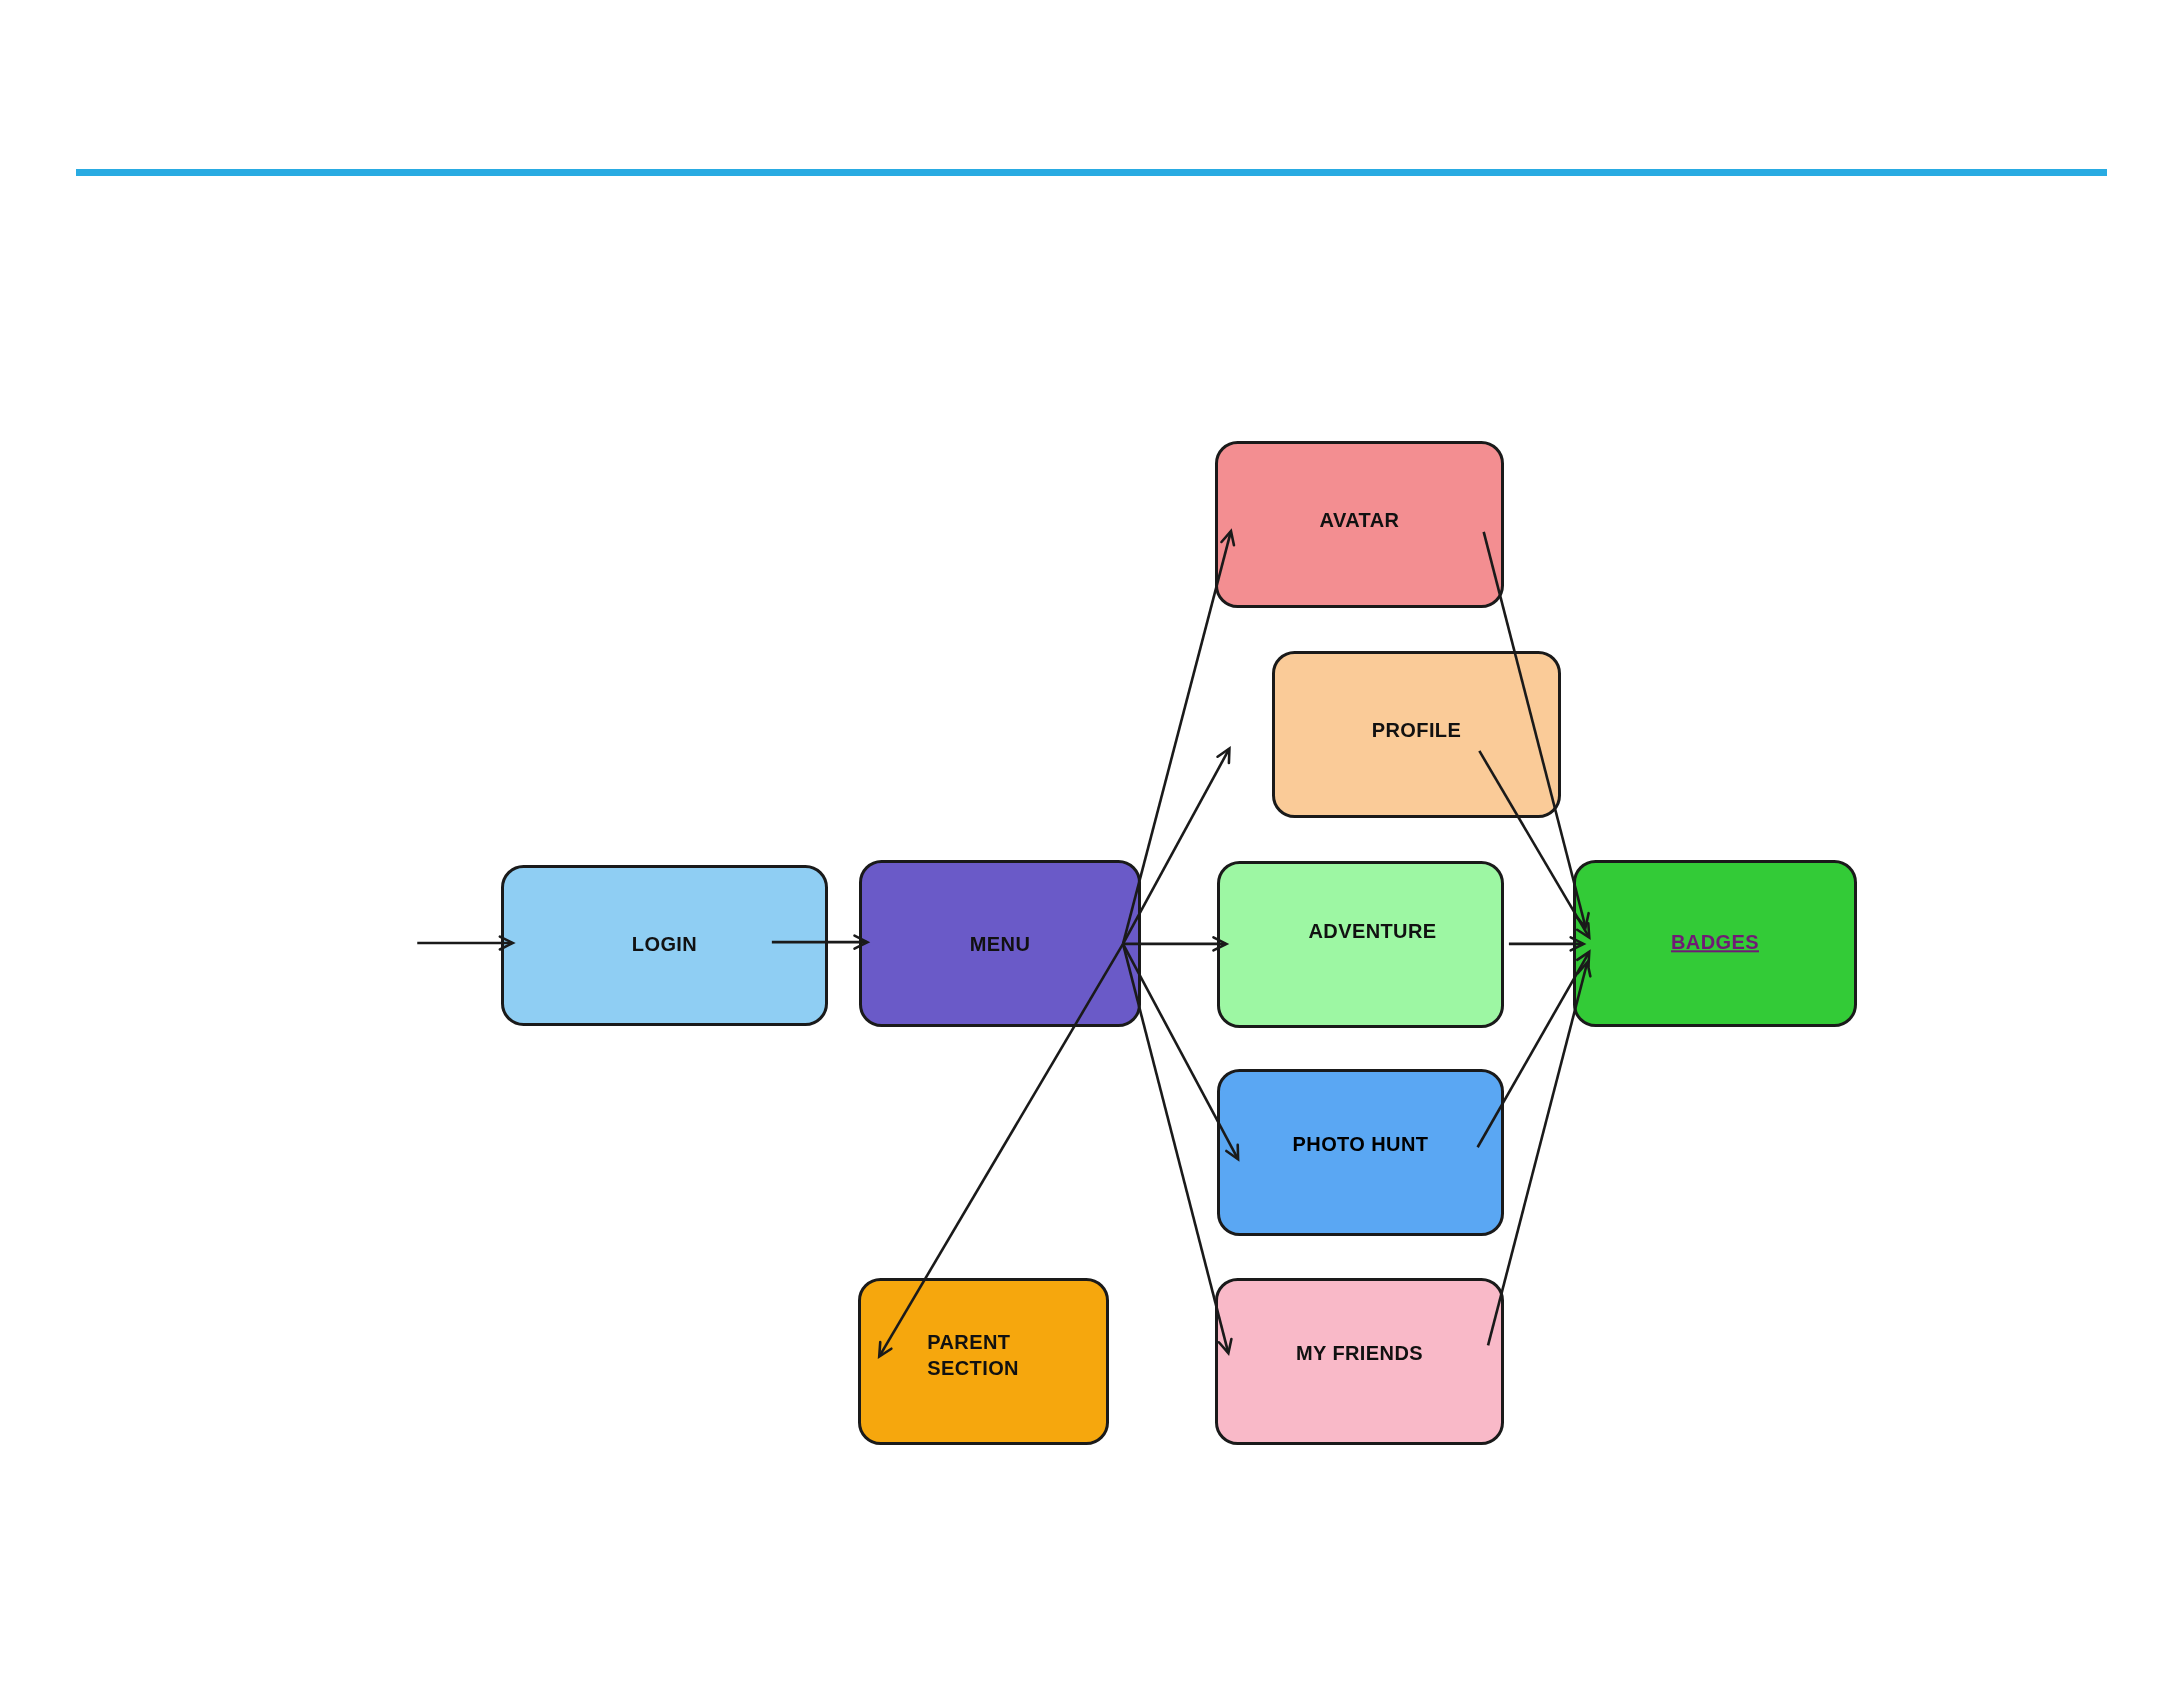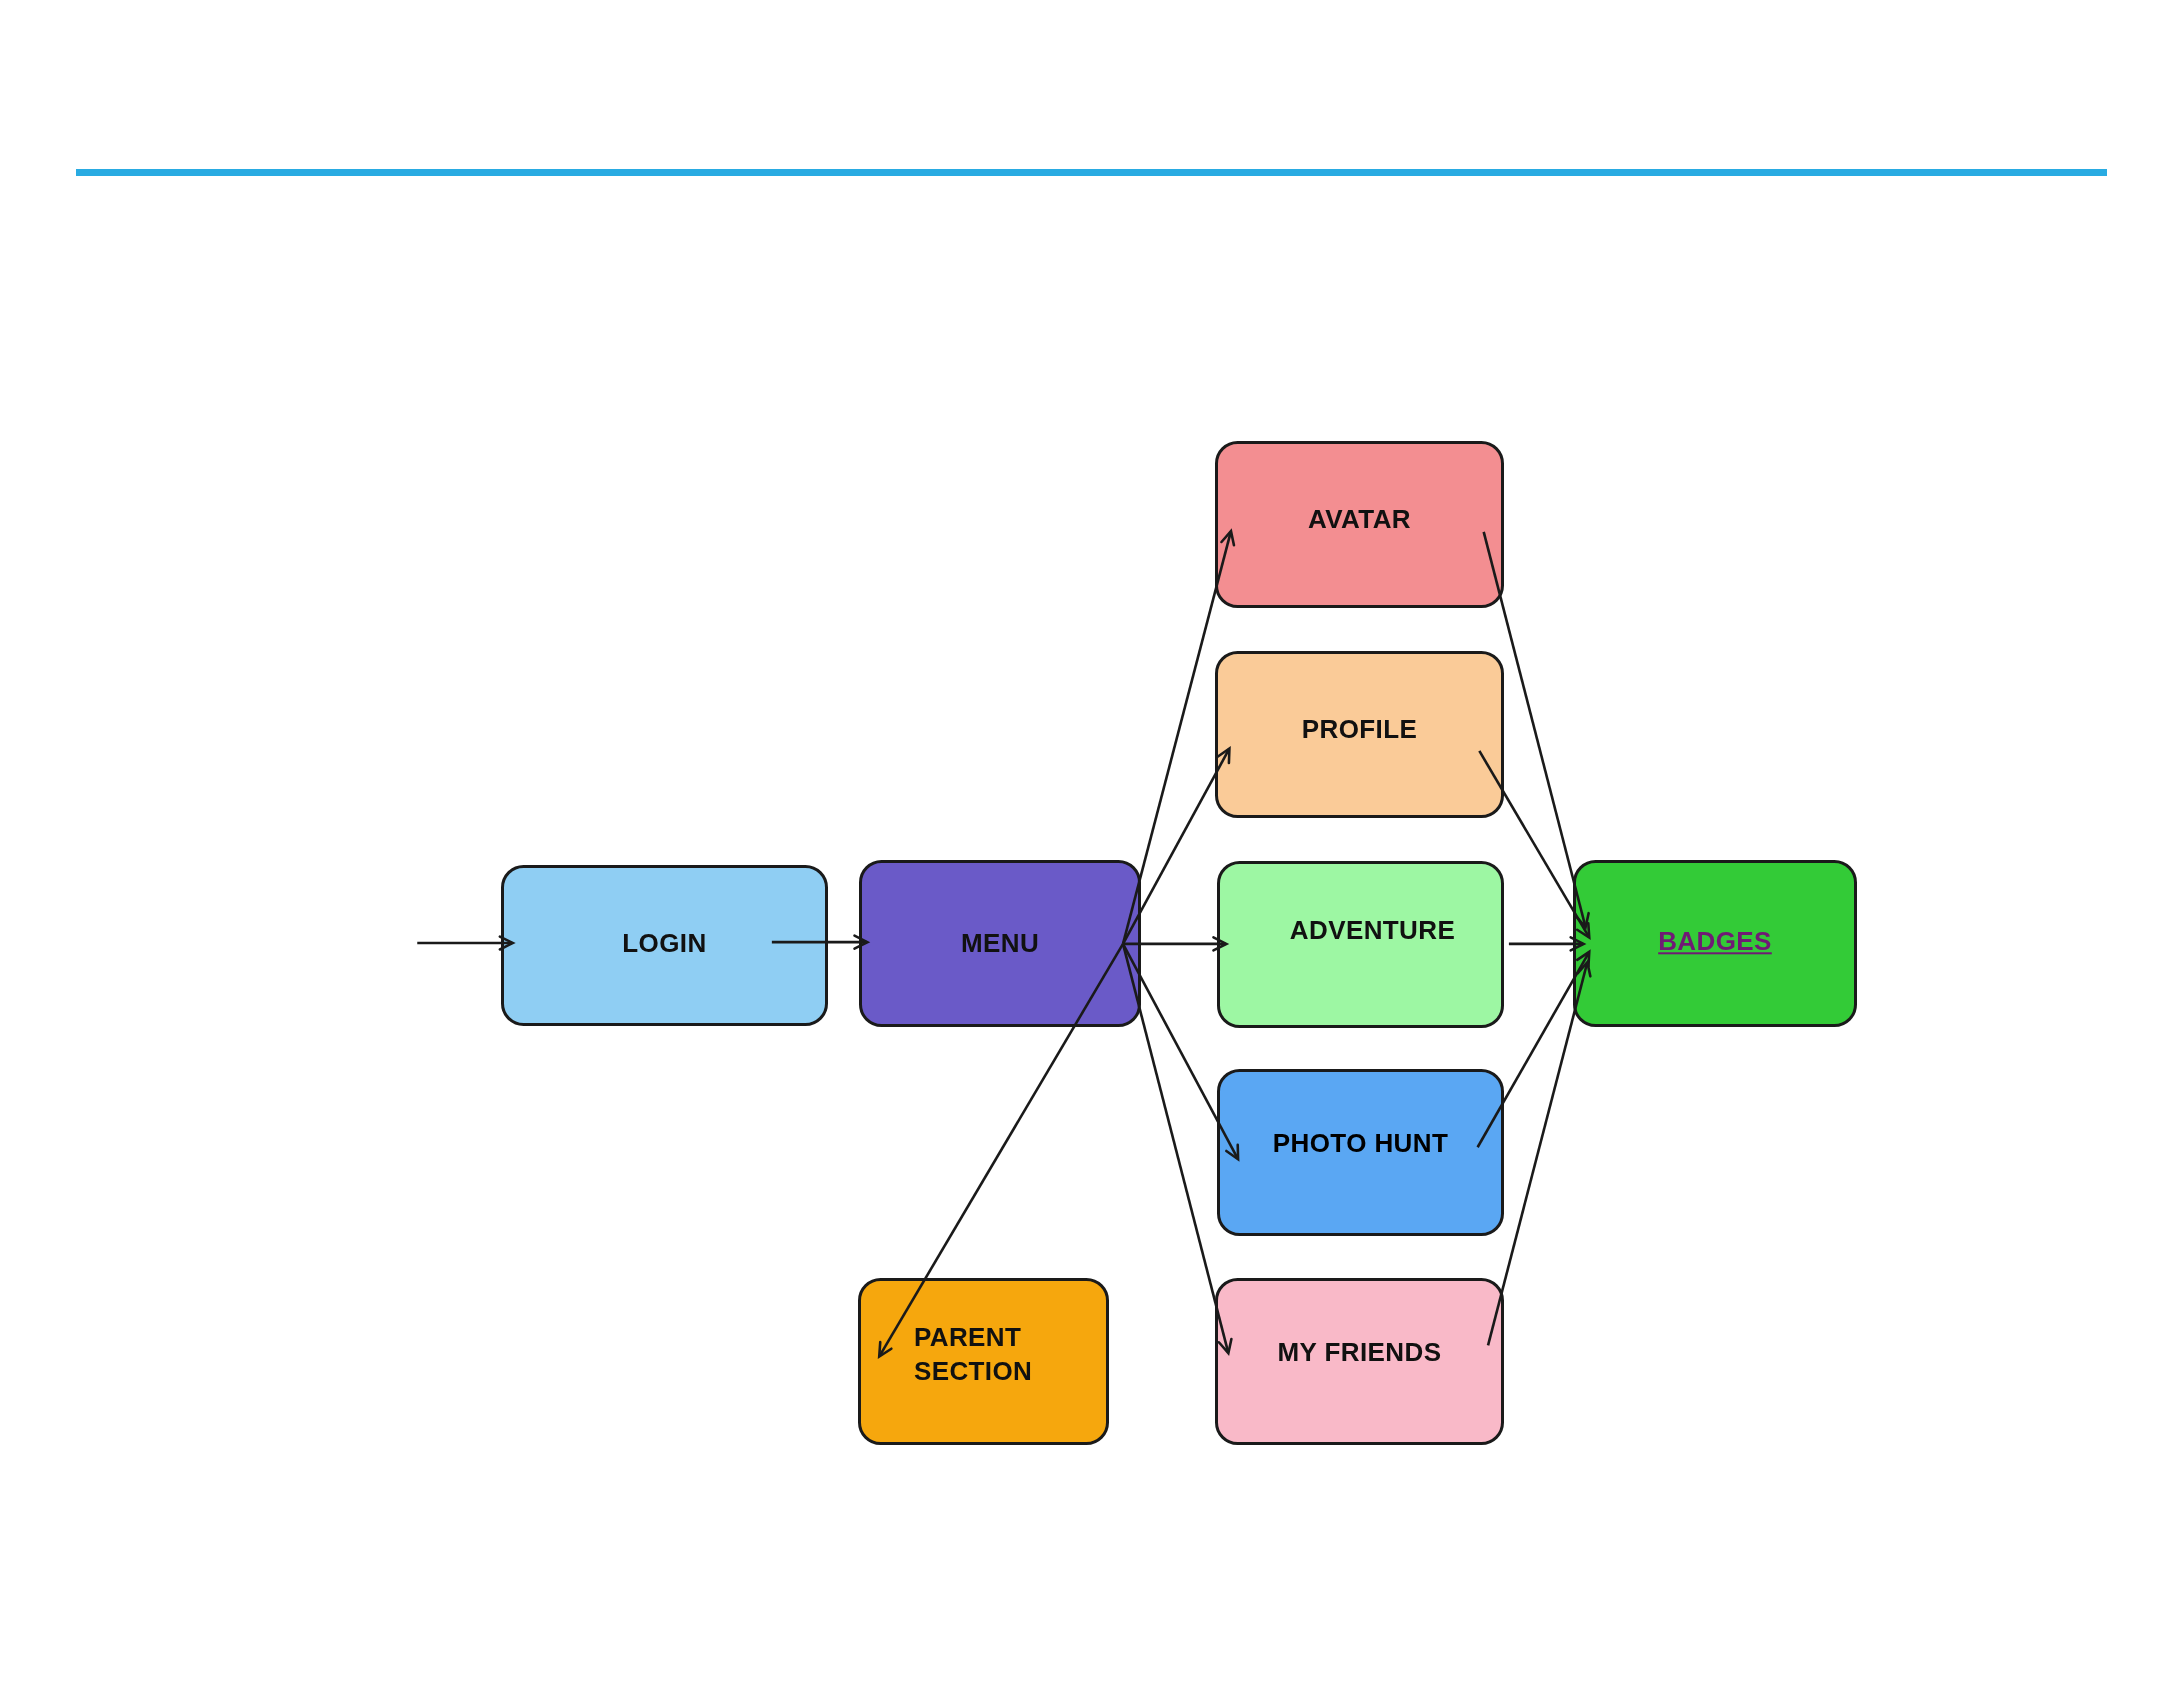--- a/index.html
+++ b/index.html
@@ -39,21 +39,21 @@
   .node {
     position: absolute;
     box-sizing: border-box;
     border: 3.5px solid #1a1a1a;
     border-radius: 22.6px;
     display: flex;
     align-items: center;
     justify-content: center;
   }
   .node-label {
-    font-size: 26px;
+    font-size: 20px;
     font-weight: 700;
     letter-spacing: 0.4px;
     line-height: 1.3;
     text-align: center;
     white-space: nowrap;
   }
   .node-label.multiline {
     text-align: left;
   }
   .edges-svg {
@@ -75,21 +75,21 @@
   <div class="nodes-layer">
       <div class="node" style="left: 501px; top: 865px; width: 327px; height: 161px; background: rgb(143, 206, 243); border-color: rgb(26, 26, 26); color: rgb(17, 17, 17);">
         <div class="node-label" style="transform: translate(0px, -1.7px);">LOGIN</div>
       </div>
       <div class="node" style="left: 859px; top: 860px; width: 282px; height: 167px; background: rgb(106, 90, 200); border-color: rgb(26, 26, 26); color: rgb(17, 17, 17);">
         <div class="node-label">MENU</div>
       </div>
       <div class="node" style="left: 1215px; top: 441px; width: 289px; height: 167px; background: rgb(243, 142, 145); border-color: rgb(26, 26, 26); color: rgb(17, 17, 17);">
         <div class="node-label" style="transform: translate(0px, -5.2px);">AVATAR</div>
       </div>
-      <div class="node" style="left: 1215px; top: 651px; width: 289px; height: 167px; background: rgb(250, 203, 152); border-color: rgb(26, 26, 26); color: rgb(17, 17, 17);">
+      <div class="node" style="left: 1272px; top: 651px; width: 289px; height: 167px; background: rgb(250, 203, 152); border-color: rgb(26, 26, 26); color: rgb(17, 17, 17);">
         <div class="node-label" style="transform: translate(0px, -5.2px);">PROFILE</div>
       </div>
       <div class="node" style="left: 1217px; top: 861px; width: 287px; height: 167px; background: rgb(157, 247, 163); border-color: rgb(26, 26, 26); color: rgb(17, 17, 17); padding-left: 24px;">
         <div class="node-label" style="transform: translate(0px, -14px);">ADVENTURE</div>
       </div>
       <div class="node" style="left: 1217px; top: 1069px; width: 287px; height: 167px; background: rgb(90, 167, 243); border-color: rgb(26, 26, 26); color: #000000;">
         <div class="node-label" style="transform: translate(0px, -8.7px);">PHOTO HUNT</div>
       </div>
       <div class="node" style="left: 1215px; top: 1278px; width: 289px; height: 167px; background: rgb(249, 185, 200); border-color: rgb(26, 26, 26); color: rgb(17, 17, 17);">
         <div class="node-label" style="transform: translate(0px, -8.7px); text-align: right;">MY FRIENDS</div>

